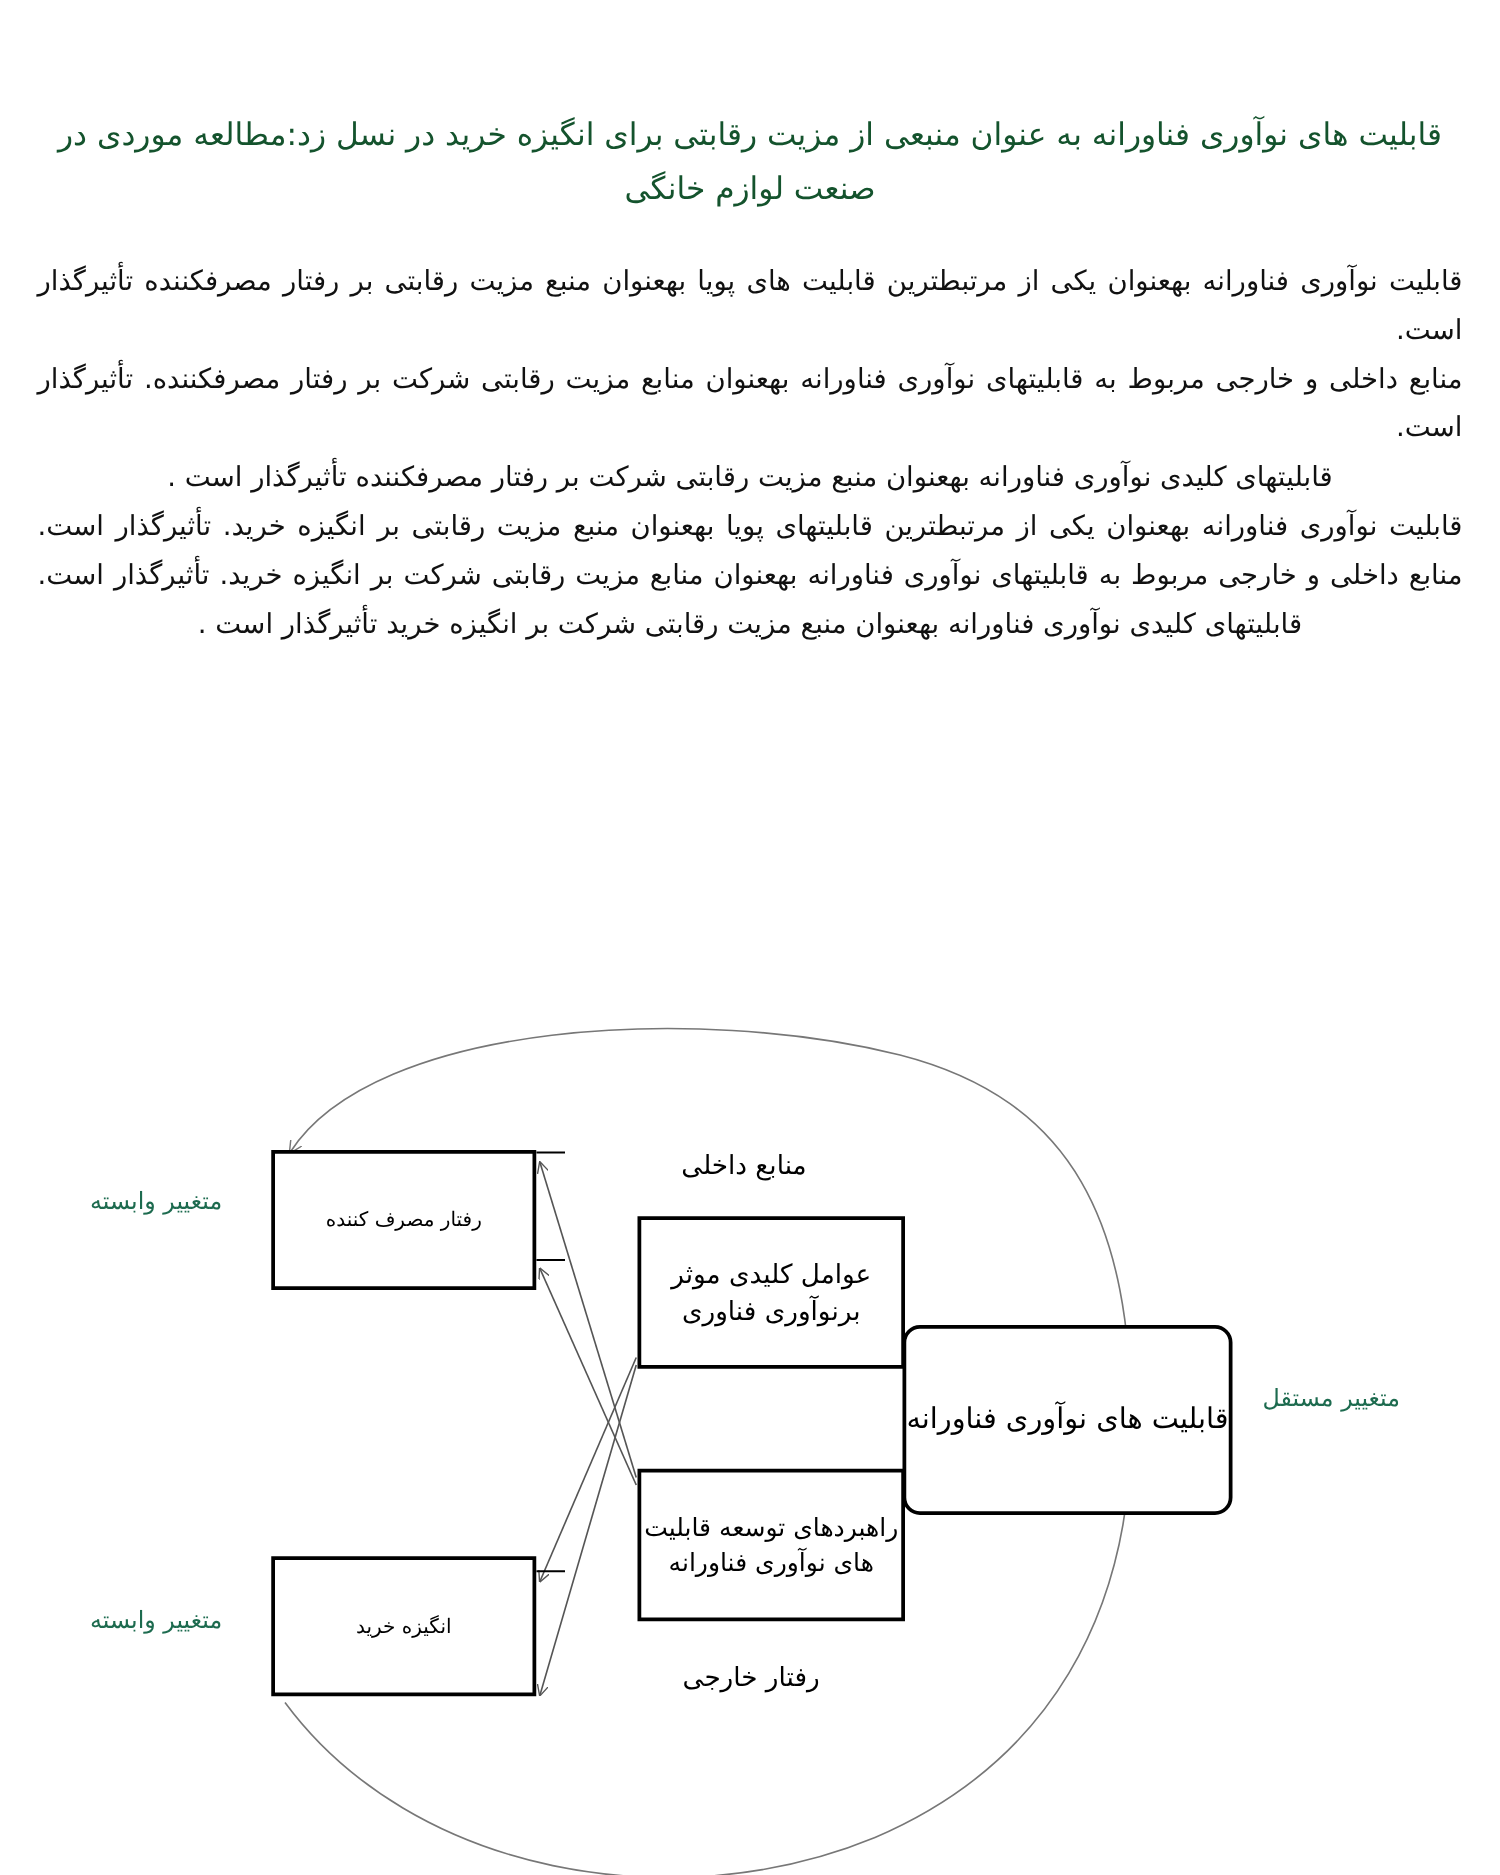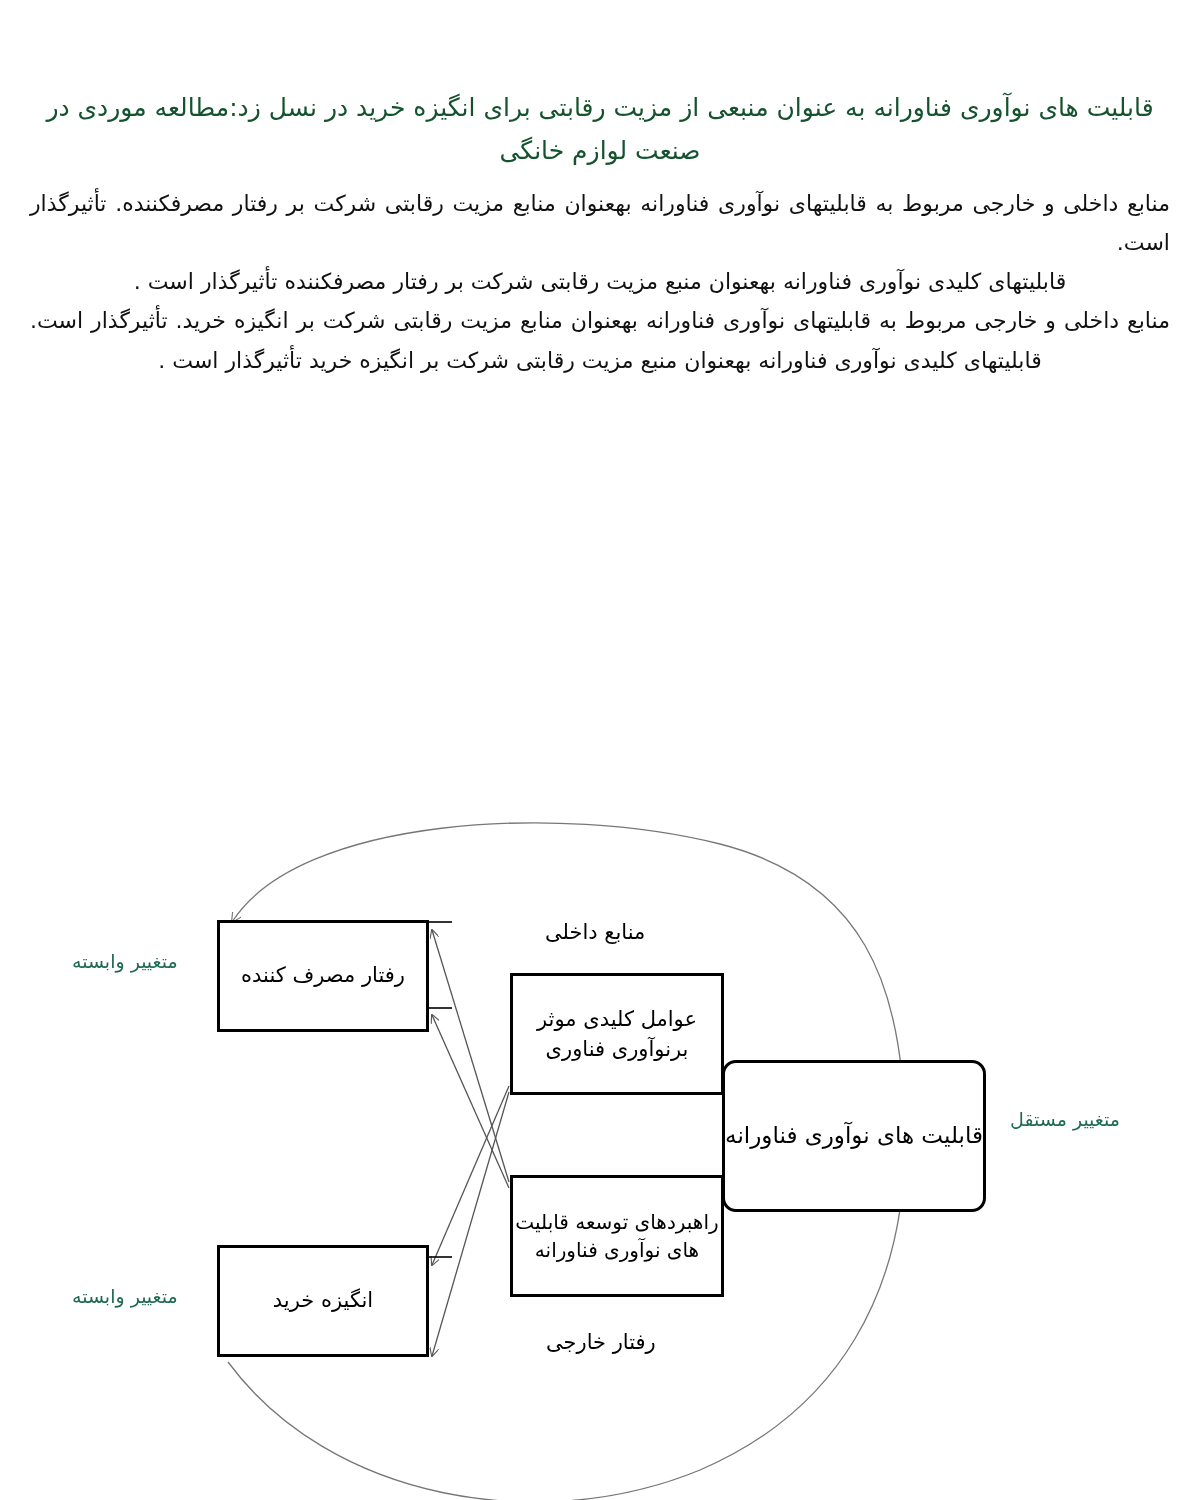--- a/index.html
+++ b/index.html
@@ -73,21 +73,21 @@
 
   .d-box {
     position: absolute;
     box-sizing: border-box;
     border: 3px solid #000000;
     background: #ffffff;
     display: flex;
     align-items: center;
     justify-content: center;
     text-align: center;
-    font-size: 21px;
+    font-size: 16px;
     line-height: 1.5;
     color: #000000;
     z-index: 3;
   }
 
   
   #box-consumer-behavior { left: 217px; top: 110px;  width: 212px; height: 112px; }
   #box-key-factors       { left: 510px; top: 163px;  width: 214px; height: 122px; font-size: 21px; line-height: 1.45; }
   #box-dev-strategies    { left: 510px; top: 365px;  width: 214px; height: 122px; font-size: 20px; line-height: 1.4; }
   #box-tech-innovation   { left: 722px; top: 250px;  width: 264px; height: 152px; font-size: 23px; line-height: 2.05; border-radius: 14px; }
@@ -114,25 +114,27 @@
   #label-dep-2 { left: 72px;  top: 1285px; }
   #label-indep { left: 1010px; top: 1108px; }
 </style>
 </head>
 <body>
 
 <div class="doc-text">
 
   <h1 class="doc-title">قابلیت های نوآوری فناورانه به عنوان منبعی از مزیت رقابتی برای انگیزه خرید در نسل زد:مطالعه موردی در صنعت لوازم خانگی</h1>
 
+  <p class="para p-justify para-gap-1">قابلیت نوآوری فناورانه بهعنوان یکی از مرتبطترین قابلیت های پویا بهعنوان منبع مزیت رقابتی بر رفتار مصرفکننده تأثیرگذار است.</p>
 
   <p class="para p-justify para-gap-2">منابع داخلی و خارجی مربوط به قابلیتهای نوآوری فناورانه بهعنوان منابع مزیت رقابتی شرکت بر رفتار مصرفکننده. تأثیرگذار است.</p>
 
   <p class="para p-center para-gap-3">قابلیتهای کلیدی نوآوری فناورانه بهعنوان منبع مزیت رقابتی شرکت بر رفتار مصرفکننده تأثیرگذار است .</p>
 
+  <p class="para p-justify para-gap-4">قابلیت نوآوری فناورانه بهعنوان یکی از مرتبطترین قابلیتهای پویا بهعنوان منبع مزیت رقابتی بر انگیزه خرید. تأثیرگذار است.</p>
 
   <p class="para p-justify para-gap-5">منابع داخلی و خارجی مربوط به قابلیتهای نوآوری فناورانه بهعنوان منابع مزیت رقابتی شرکت بر انگیزه خرید. تأثیرگذار است.</p>
 
   <p class="para p-center para-gap-6">قابلیتهای کلیدی نوآوری فناورانه بهعنوان منبع مزیت رقابتی شرکت بر انگیزه خرید تأثیرگذار است .</p>
 
 </div>
 
 <div class="diagram">
 
   <svg width="1200" height="690" viewBox="0 0 1200 690">

